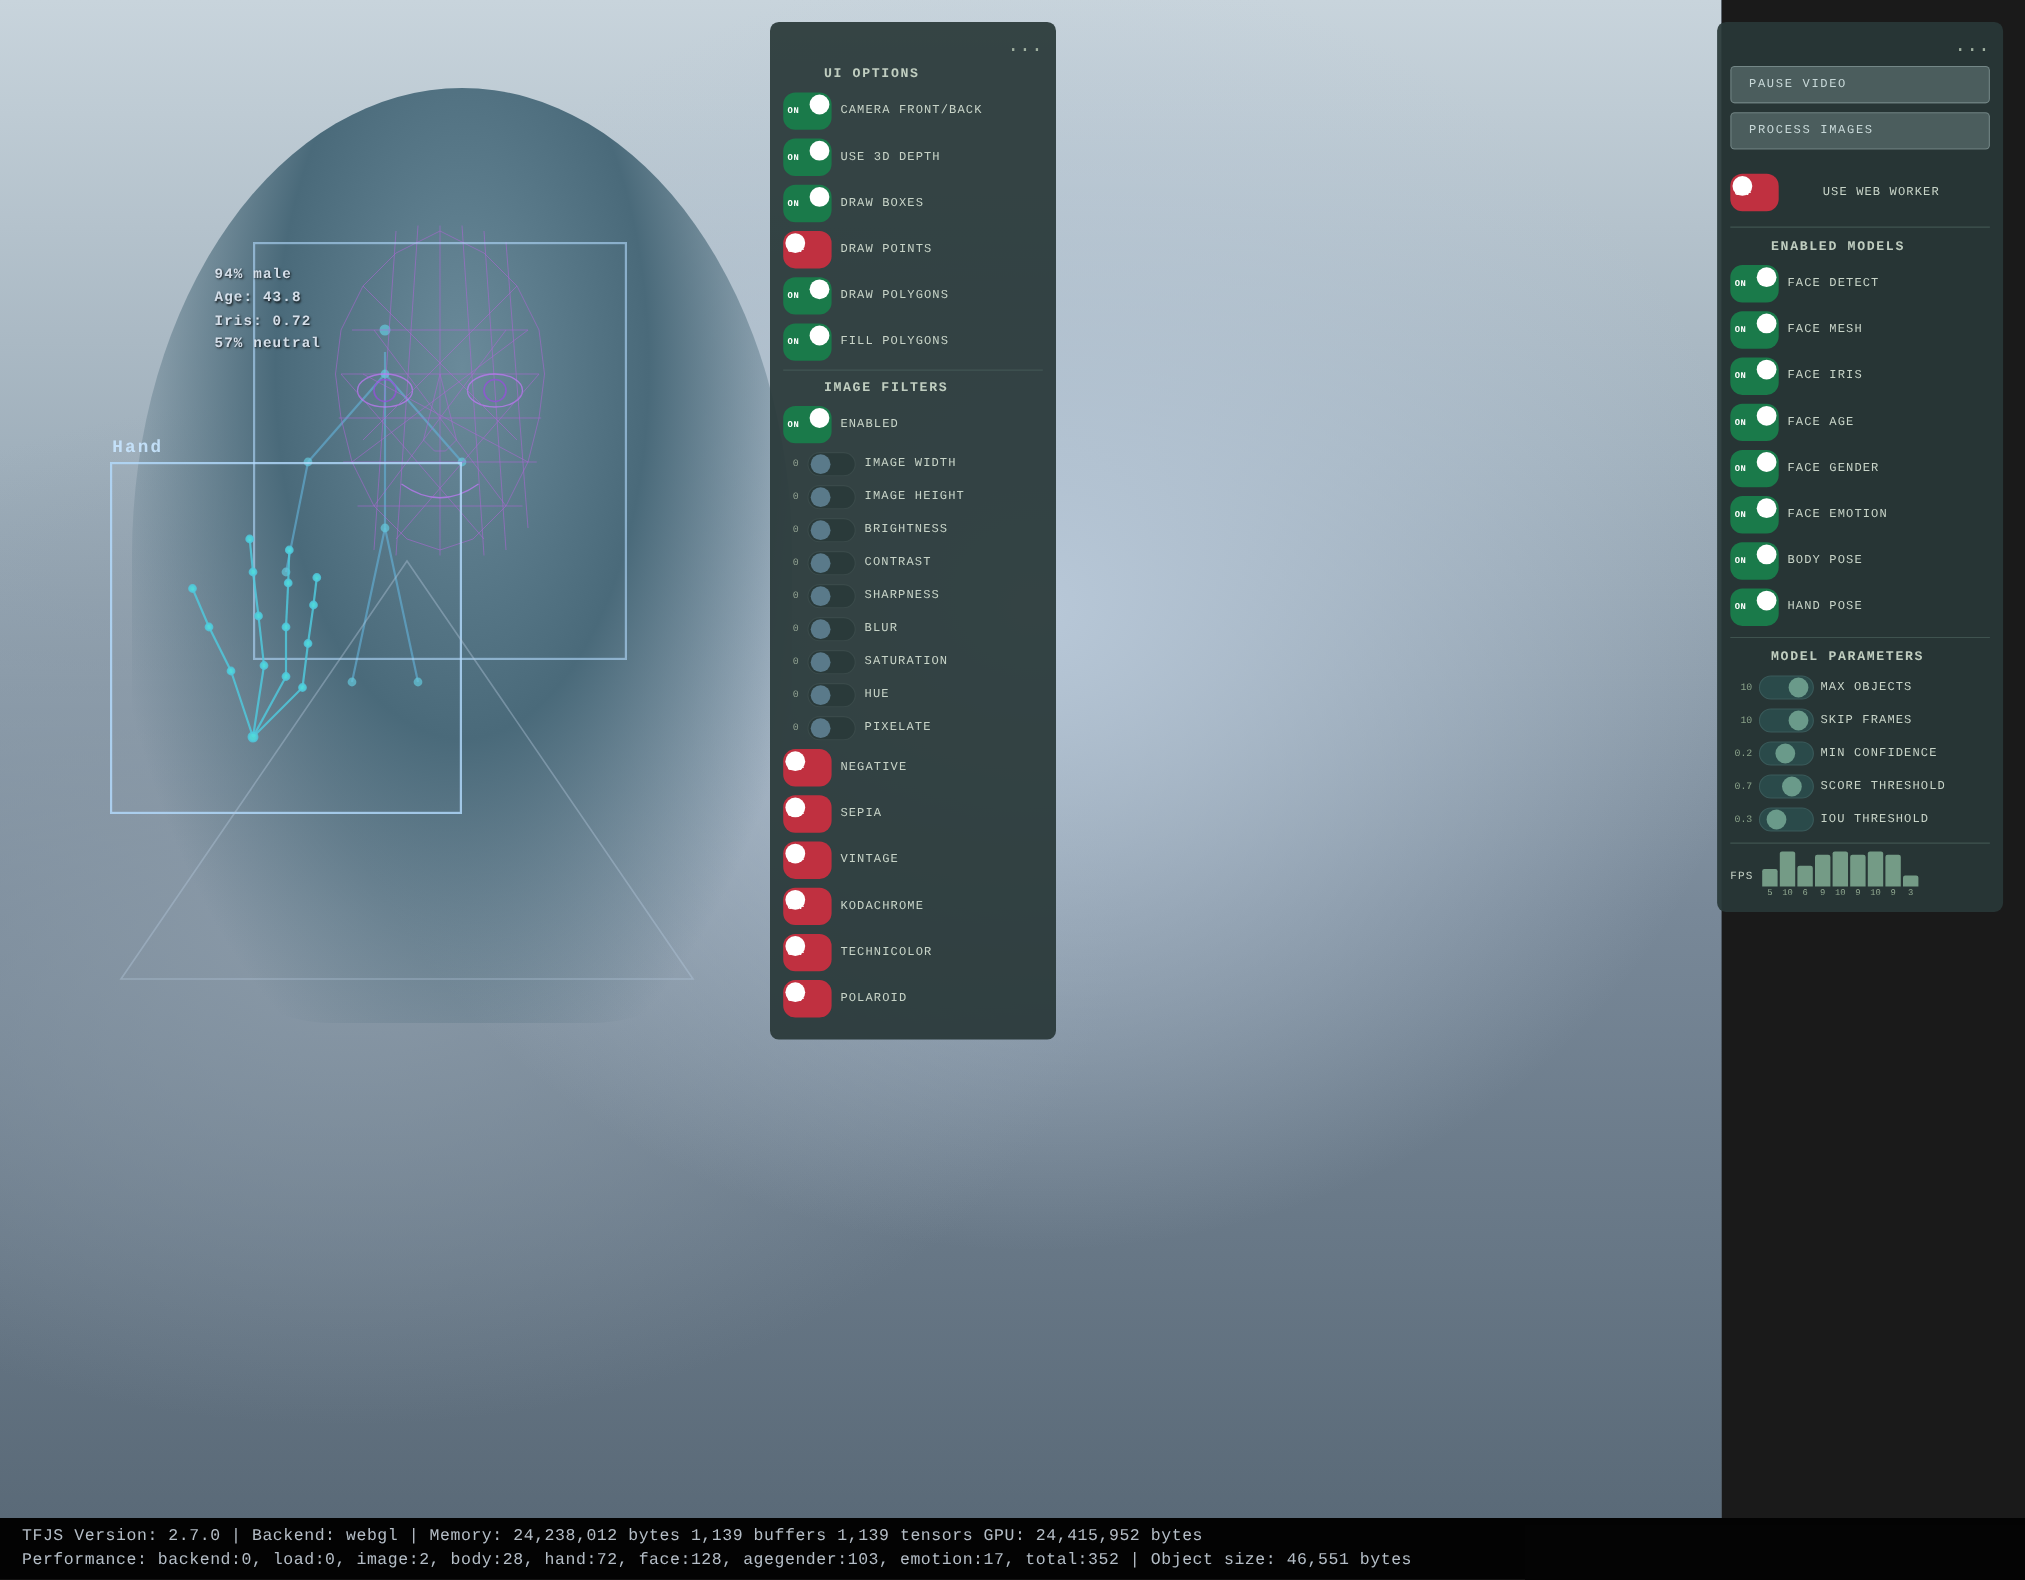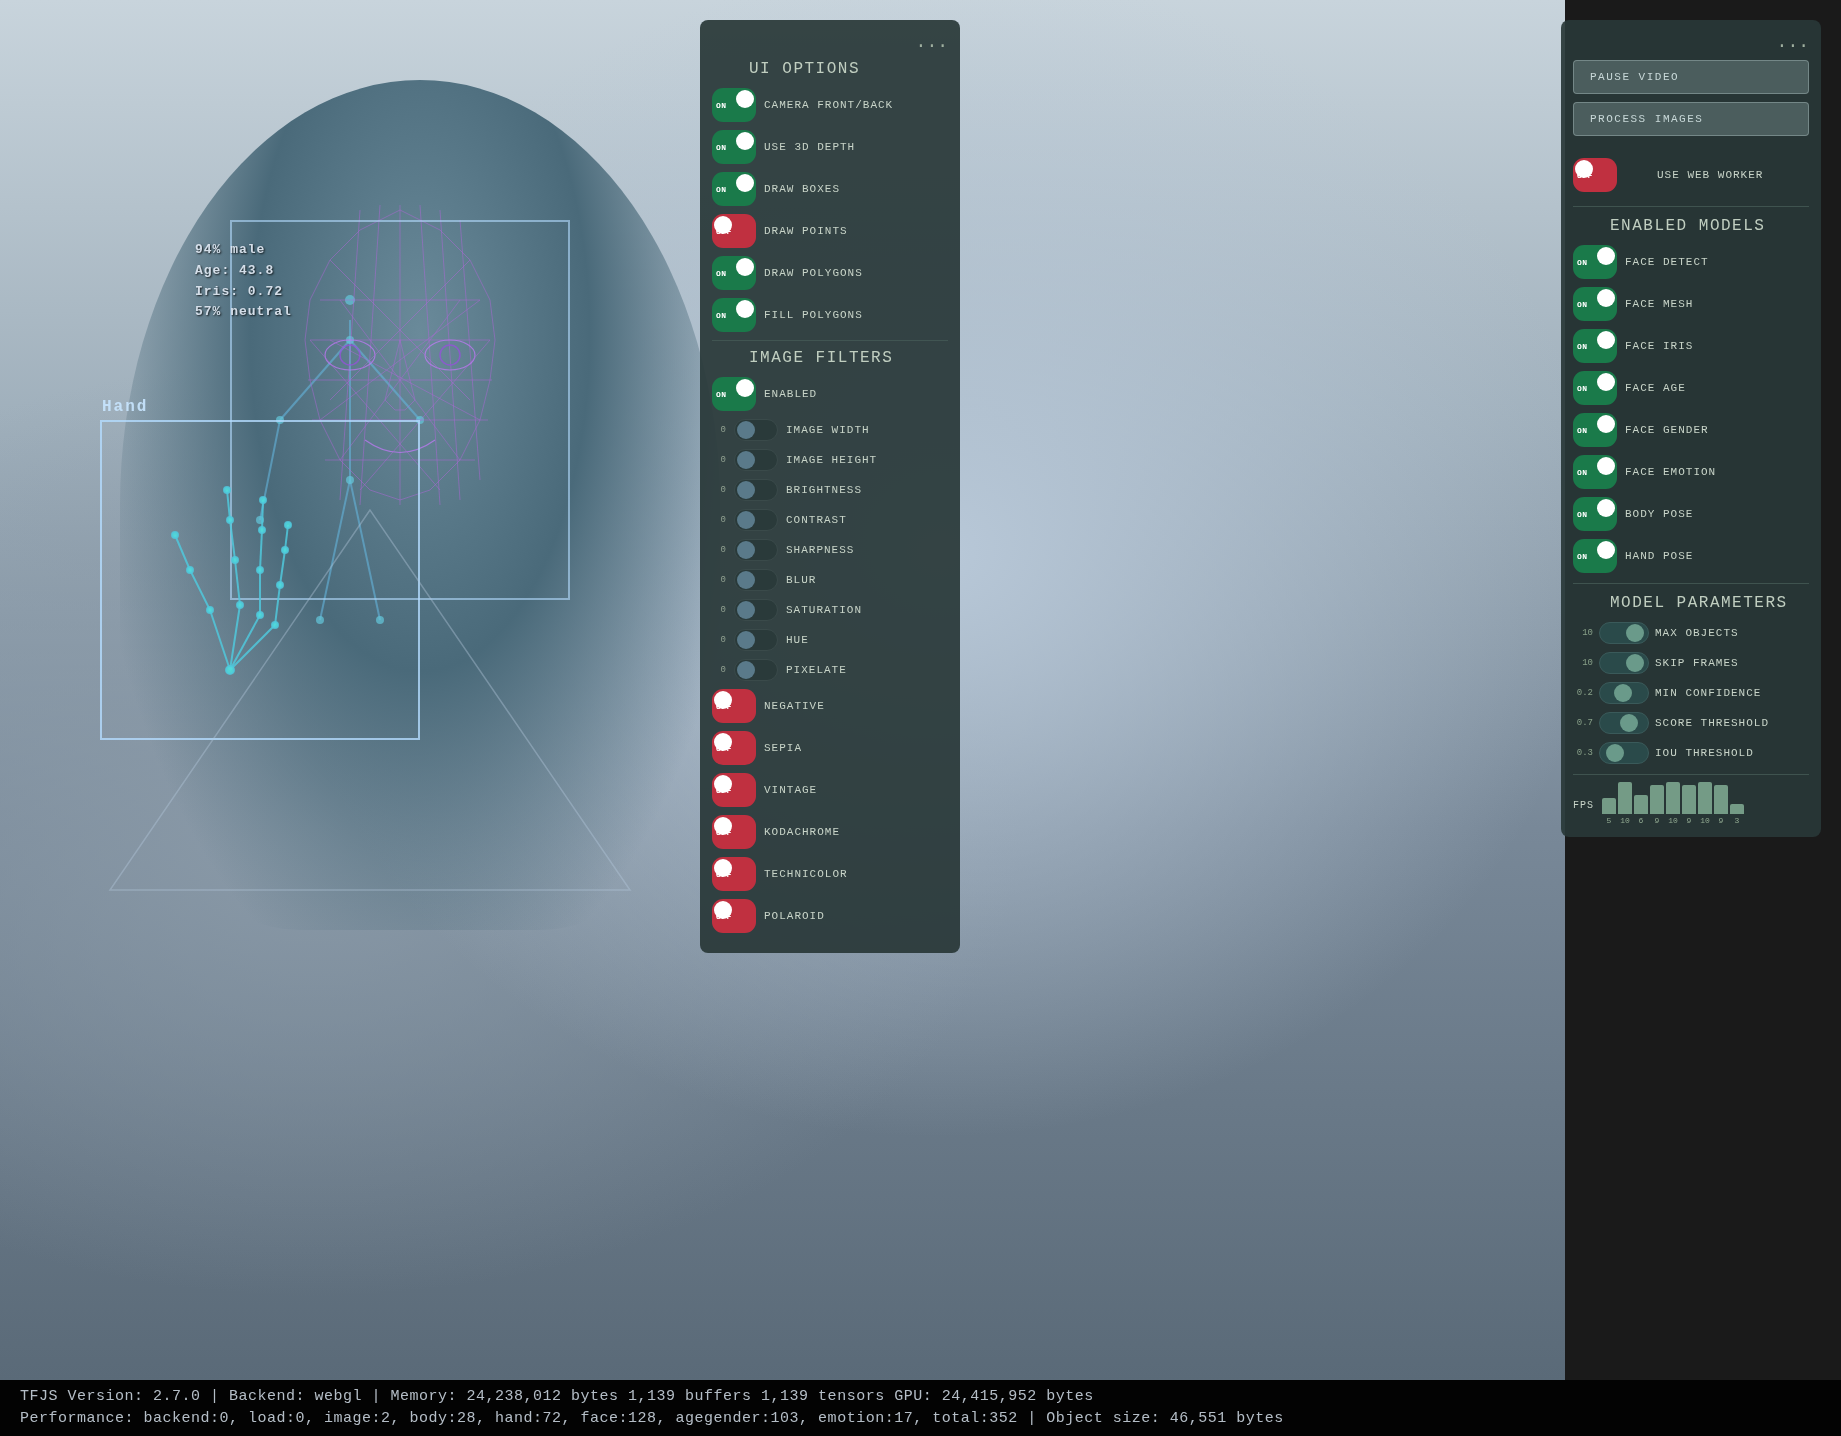--- a/index.html
+++ b/index.html
@@ -175,27 +175,27 @@
 
     .panel-dots {
       text-align: right;
       color: #a0b0a0;
       font-size: 18px;
       margin-bottom: 8px;
       cursor: pointer;
     }
 
     .panel-section-title {
-      font-size: 16px;
+      font-size: 12px;
       letter-spacing: 1.5px;
       text-transform: uppercase;
       color: #c0cec0;
       margin-bottom: 10px;
       margin-top: 4px;
-      font-weight: normal;
+      font-weight: bold;
       padding-left: 37px;
     }
 
     .toggle-row {
       display: flex;
       align-items: center;
       margin-bottom: 8px;
       gap: 8px;
     }
 

